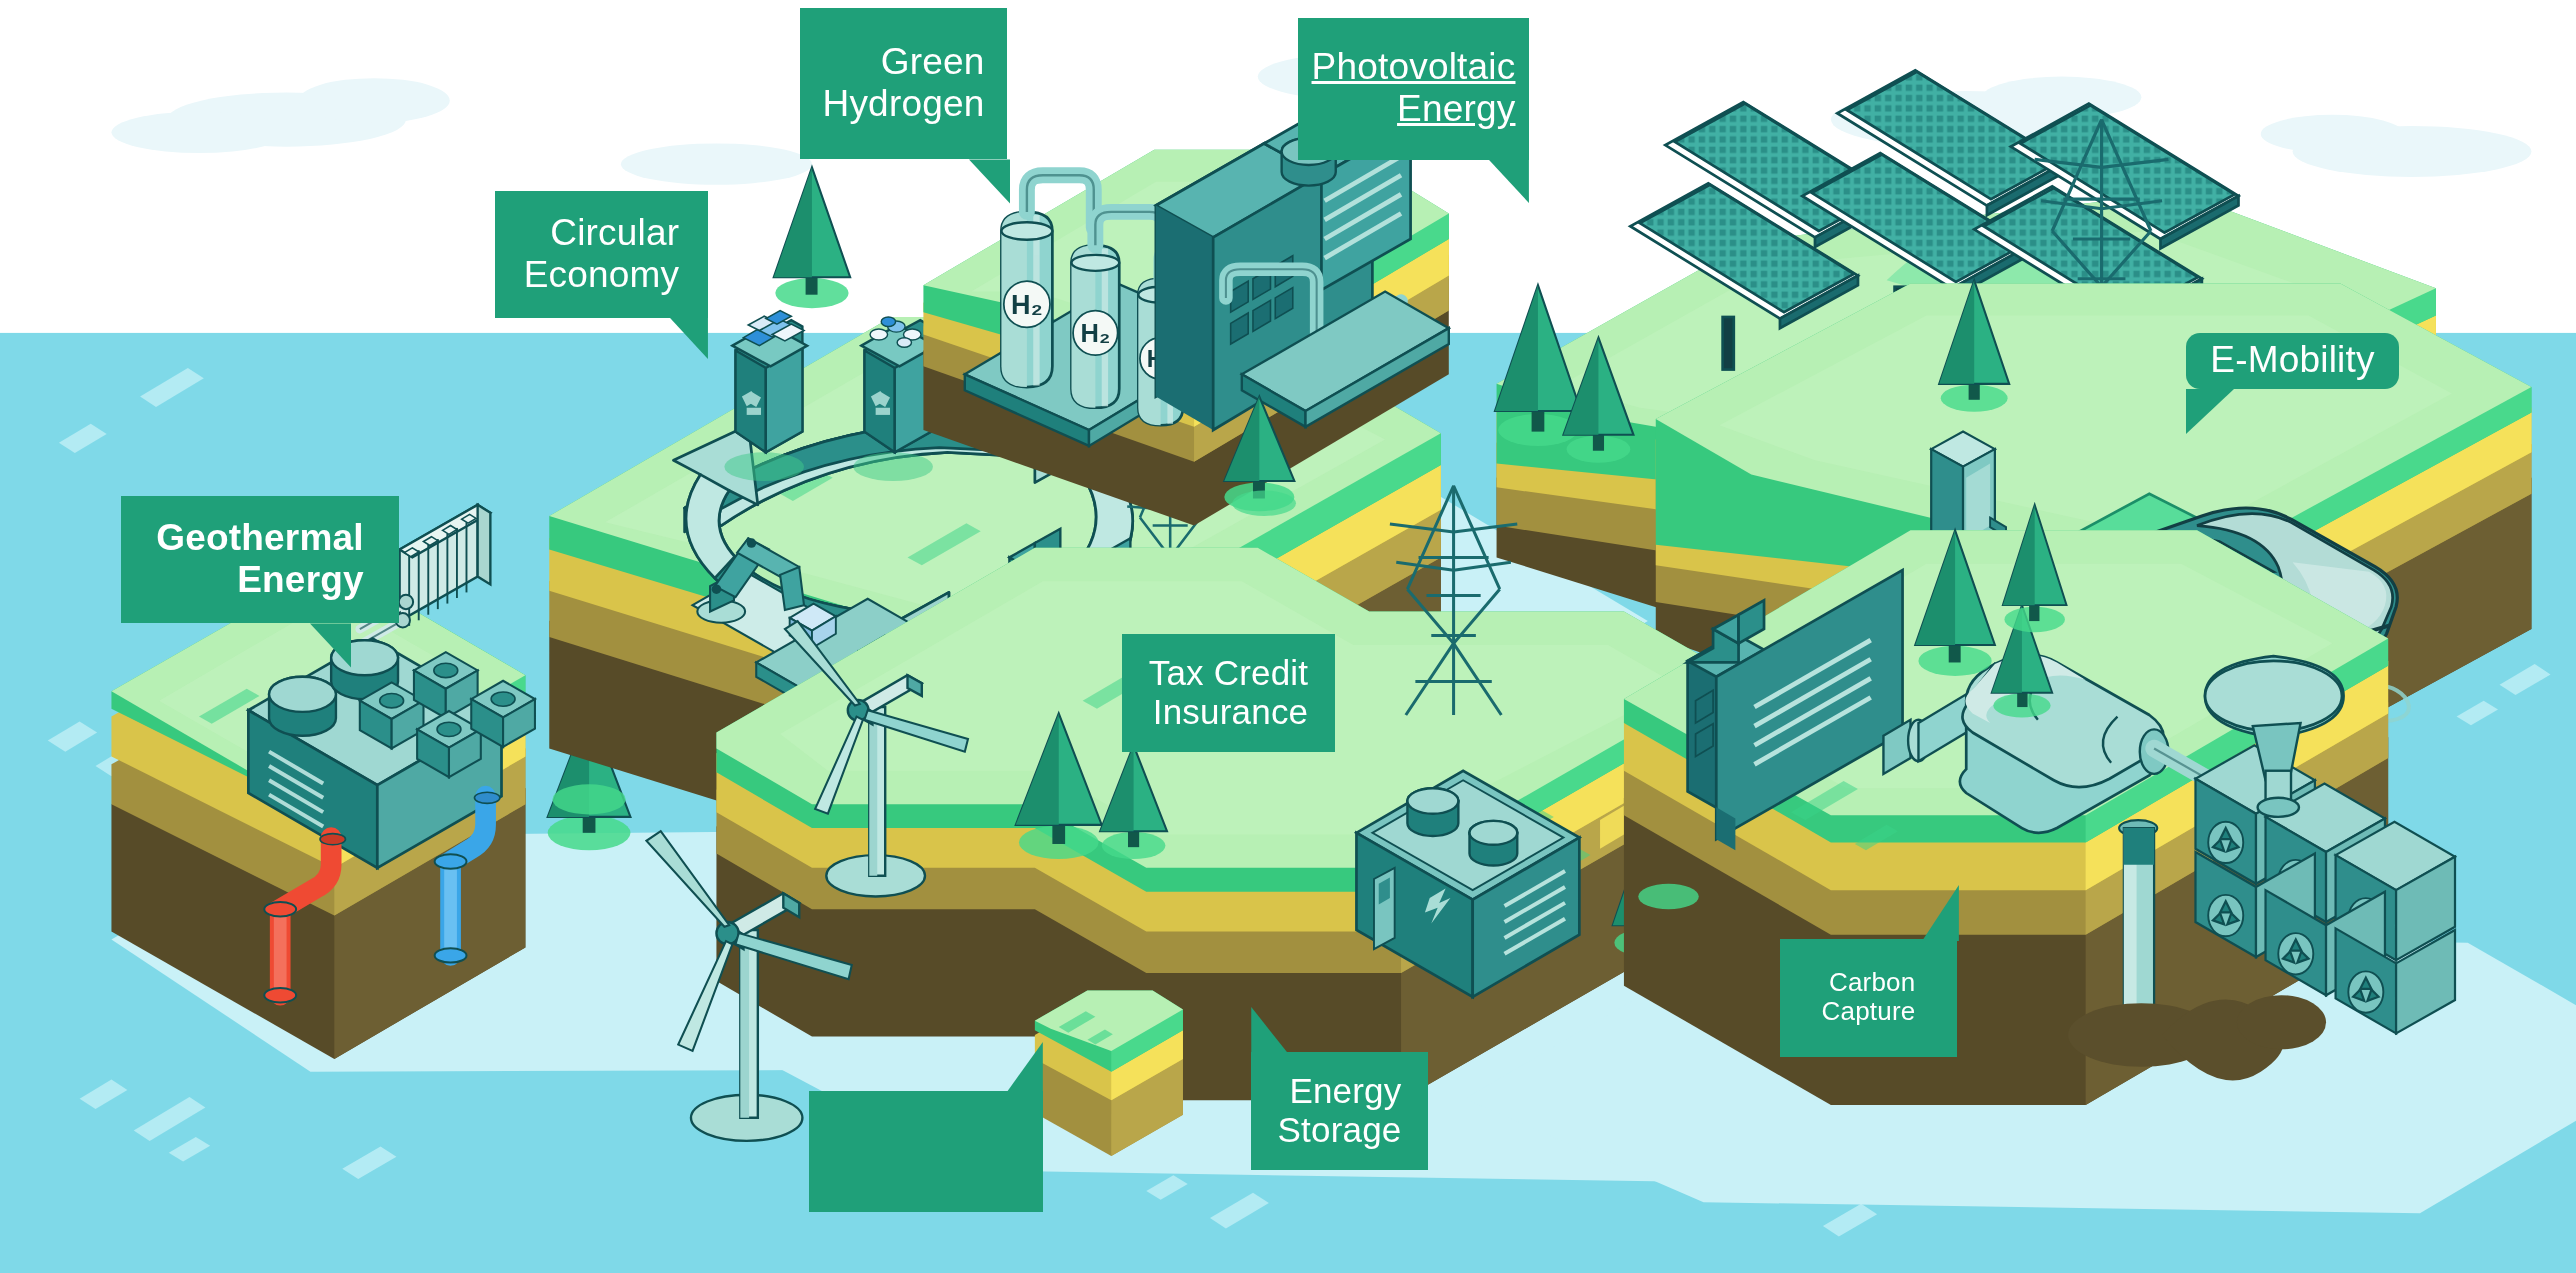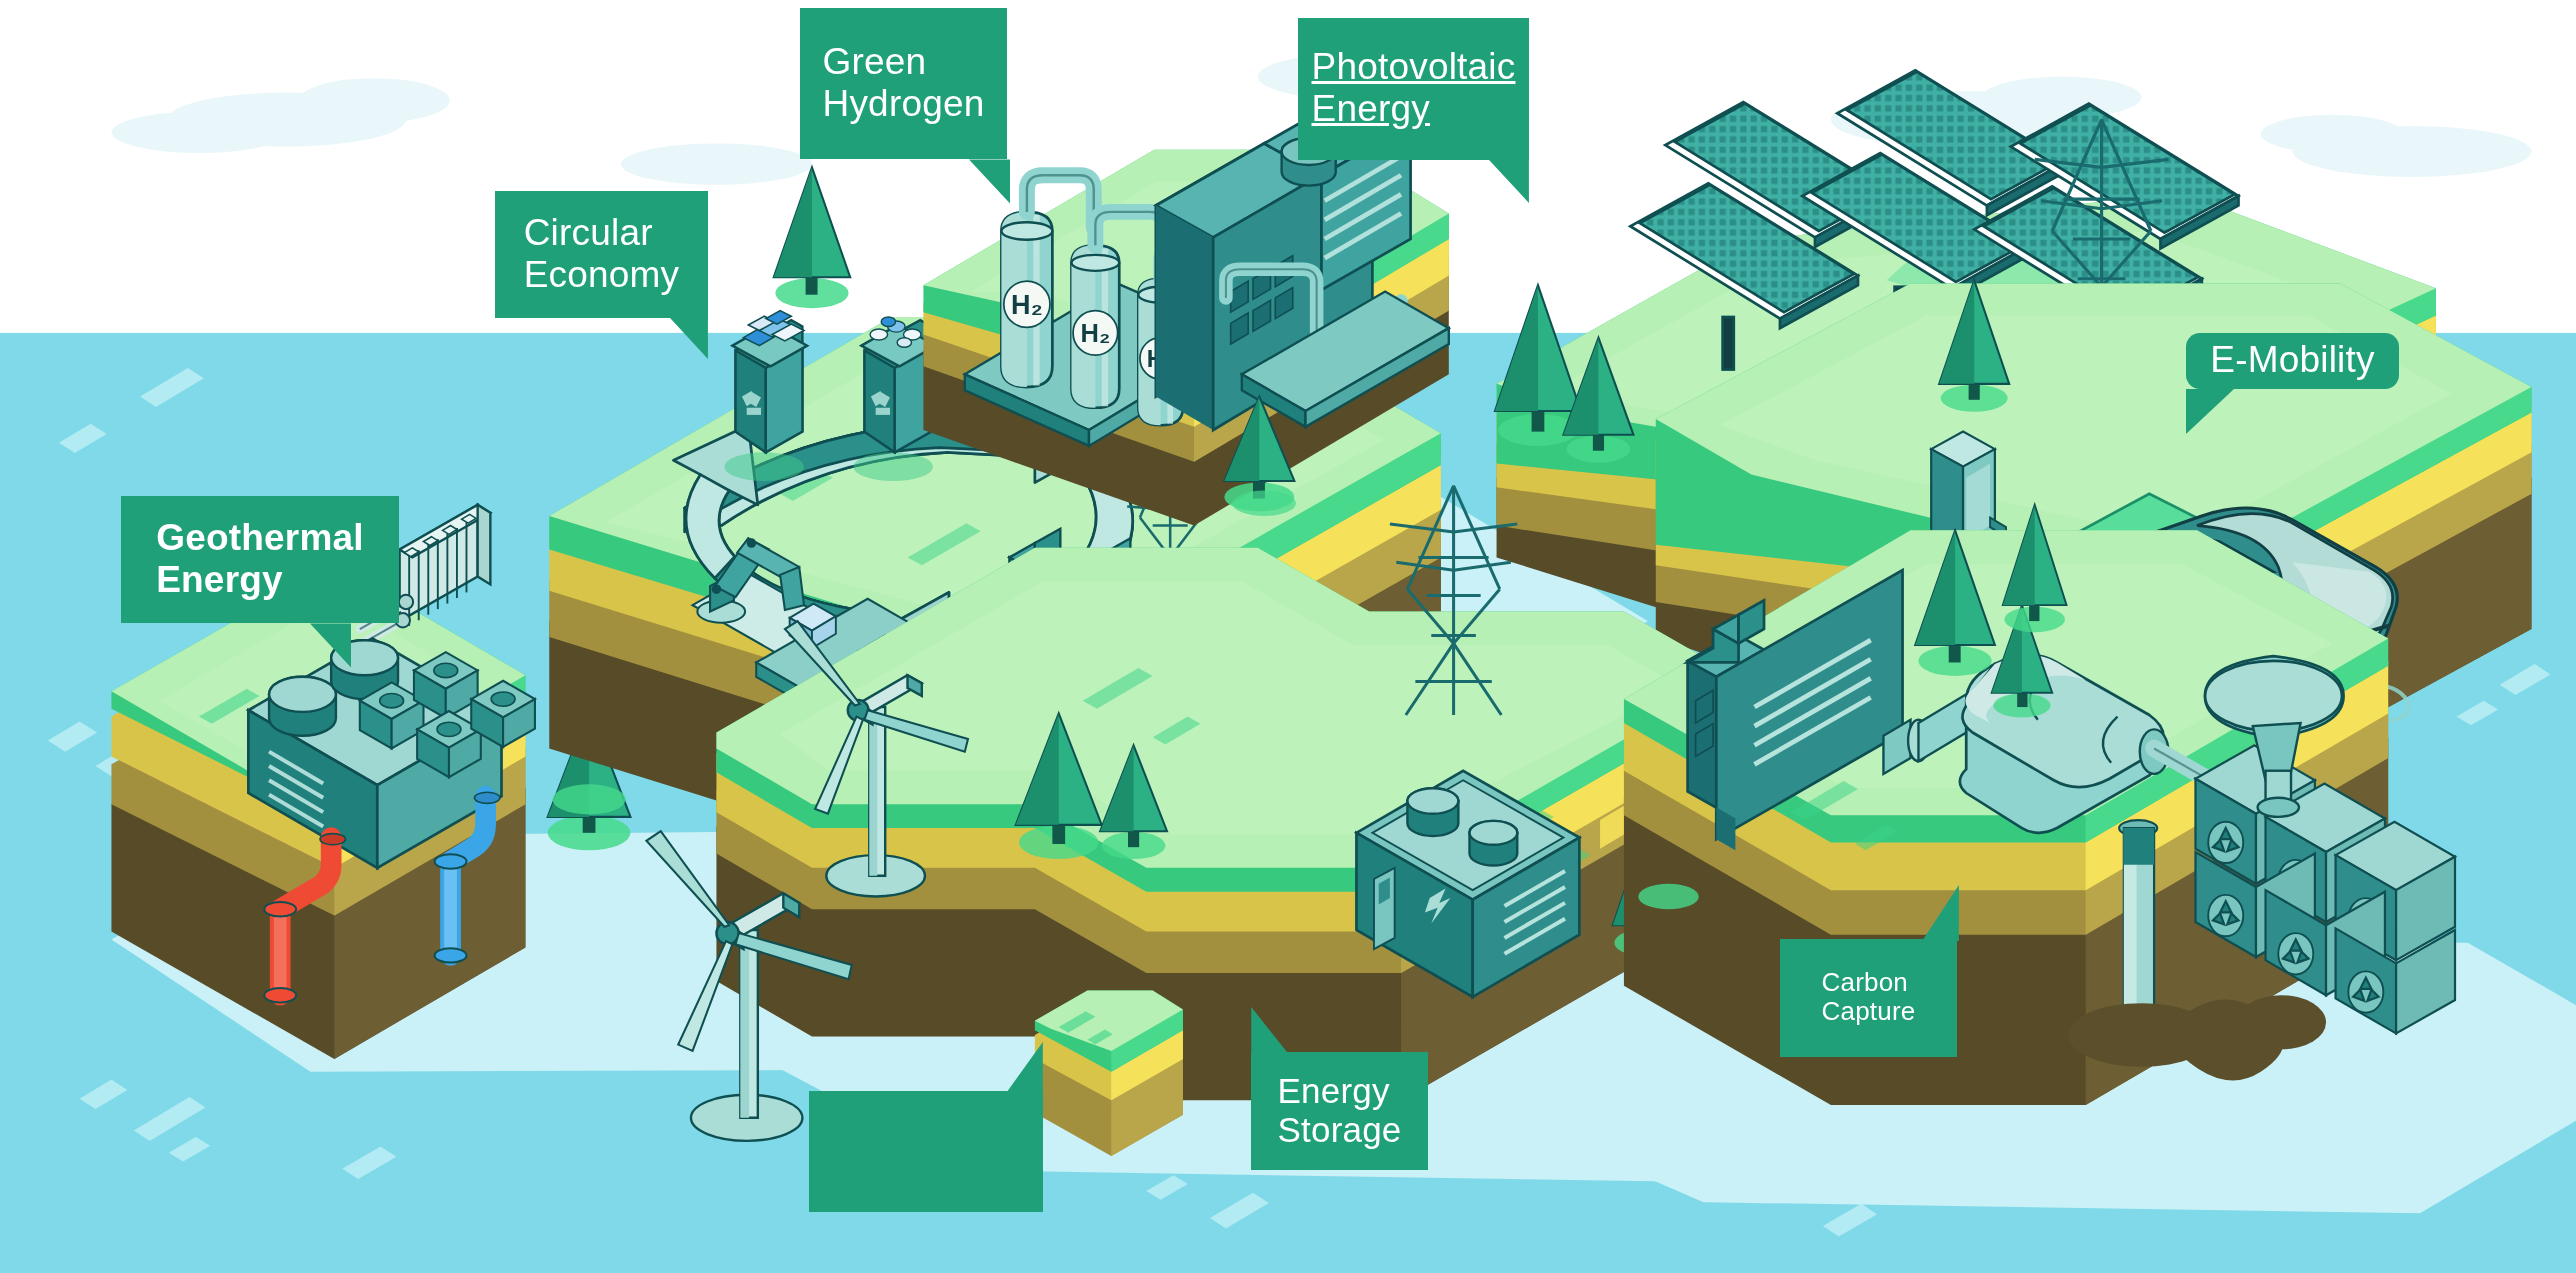--- a/index.html
+++ b/index.html
@@ -3,21 +3,21 @@
 <meta charset="utf-8">
 <style>
   * { margin:0; padding:0; box-sizing:border-box; }
   html,body { width:2576px; height:1274px; overflow:hidden; background:#ffffff;
               font-family:"Liberation Sans", sans-serif; }
   #stage { position:relative; width:2576px; height:1274px; background:#ffffff; }
   #scene { position:absolute; inset:0; }
   .callout {
     position:absolute; background:#1fa079; color:#ffffff;
     display:flex; flex-direction:column; align-items:center; justify-content:center;
-    text-align:left; line-height:1.13; font-weight:400; letter-spacing:0.2px;
+    text-align:right; line-height:1.13; font-weight:400; letter-spacing:0.2px;
     font-family:"Liberation Sans", sans-serif; white-space:pre-line;
     padding:8px 17.5px 9.6px 17.5px;
   }
   .callout .ctext { display:block; }
 </style>
 </head>
 <body>
 
 <div id="stage">
 
@@ -945,20 +945,24 @@
 </div>
 
 <div class="callout" style="left:121px; top:496px; width:278px; height:127px; font-size:37px;font-weight:bold;">
   <span class="ctext">Geothermal
 Energy</span>
   <svg style="position:absolute;left:189px;top:127px;width:41px;height:45px;overflow:visible" viewBox="0 0 52 56" width="41" height="45">
     <path d="M0 0 L52 0 L52 56 Z" fill="#1fa079"></path>
   </svg>
 </div>
 
+<div class="callout" style="left:1122px; top:634px; width:213px; height:118px; font-size:35px;">
+  <span class="ctext">Tax Credit
+Insurance</span>
+</div>
 
 <div class="callout" style="left:1780px; top:907px; width:177px; height:118px; font-size:26px;margin-top:32px;">
   <span class="ctext">Carbon
 Capture</span>
   <svg style="position:absolute;left:142px;top:-54px;width:37px;height:56px;overflow:visible" viewBox="0 0 46 70" width="37" height="56">
     <path d="M46 70 L46 0 L0 70 Z" fill="#1fa079"></path>
   </svg>
 </div>
 
 <div class="callout" style="left:1251px; top:1052px; width:177px; height:118px; font-size:35px;">

